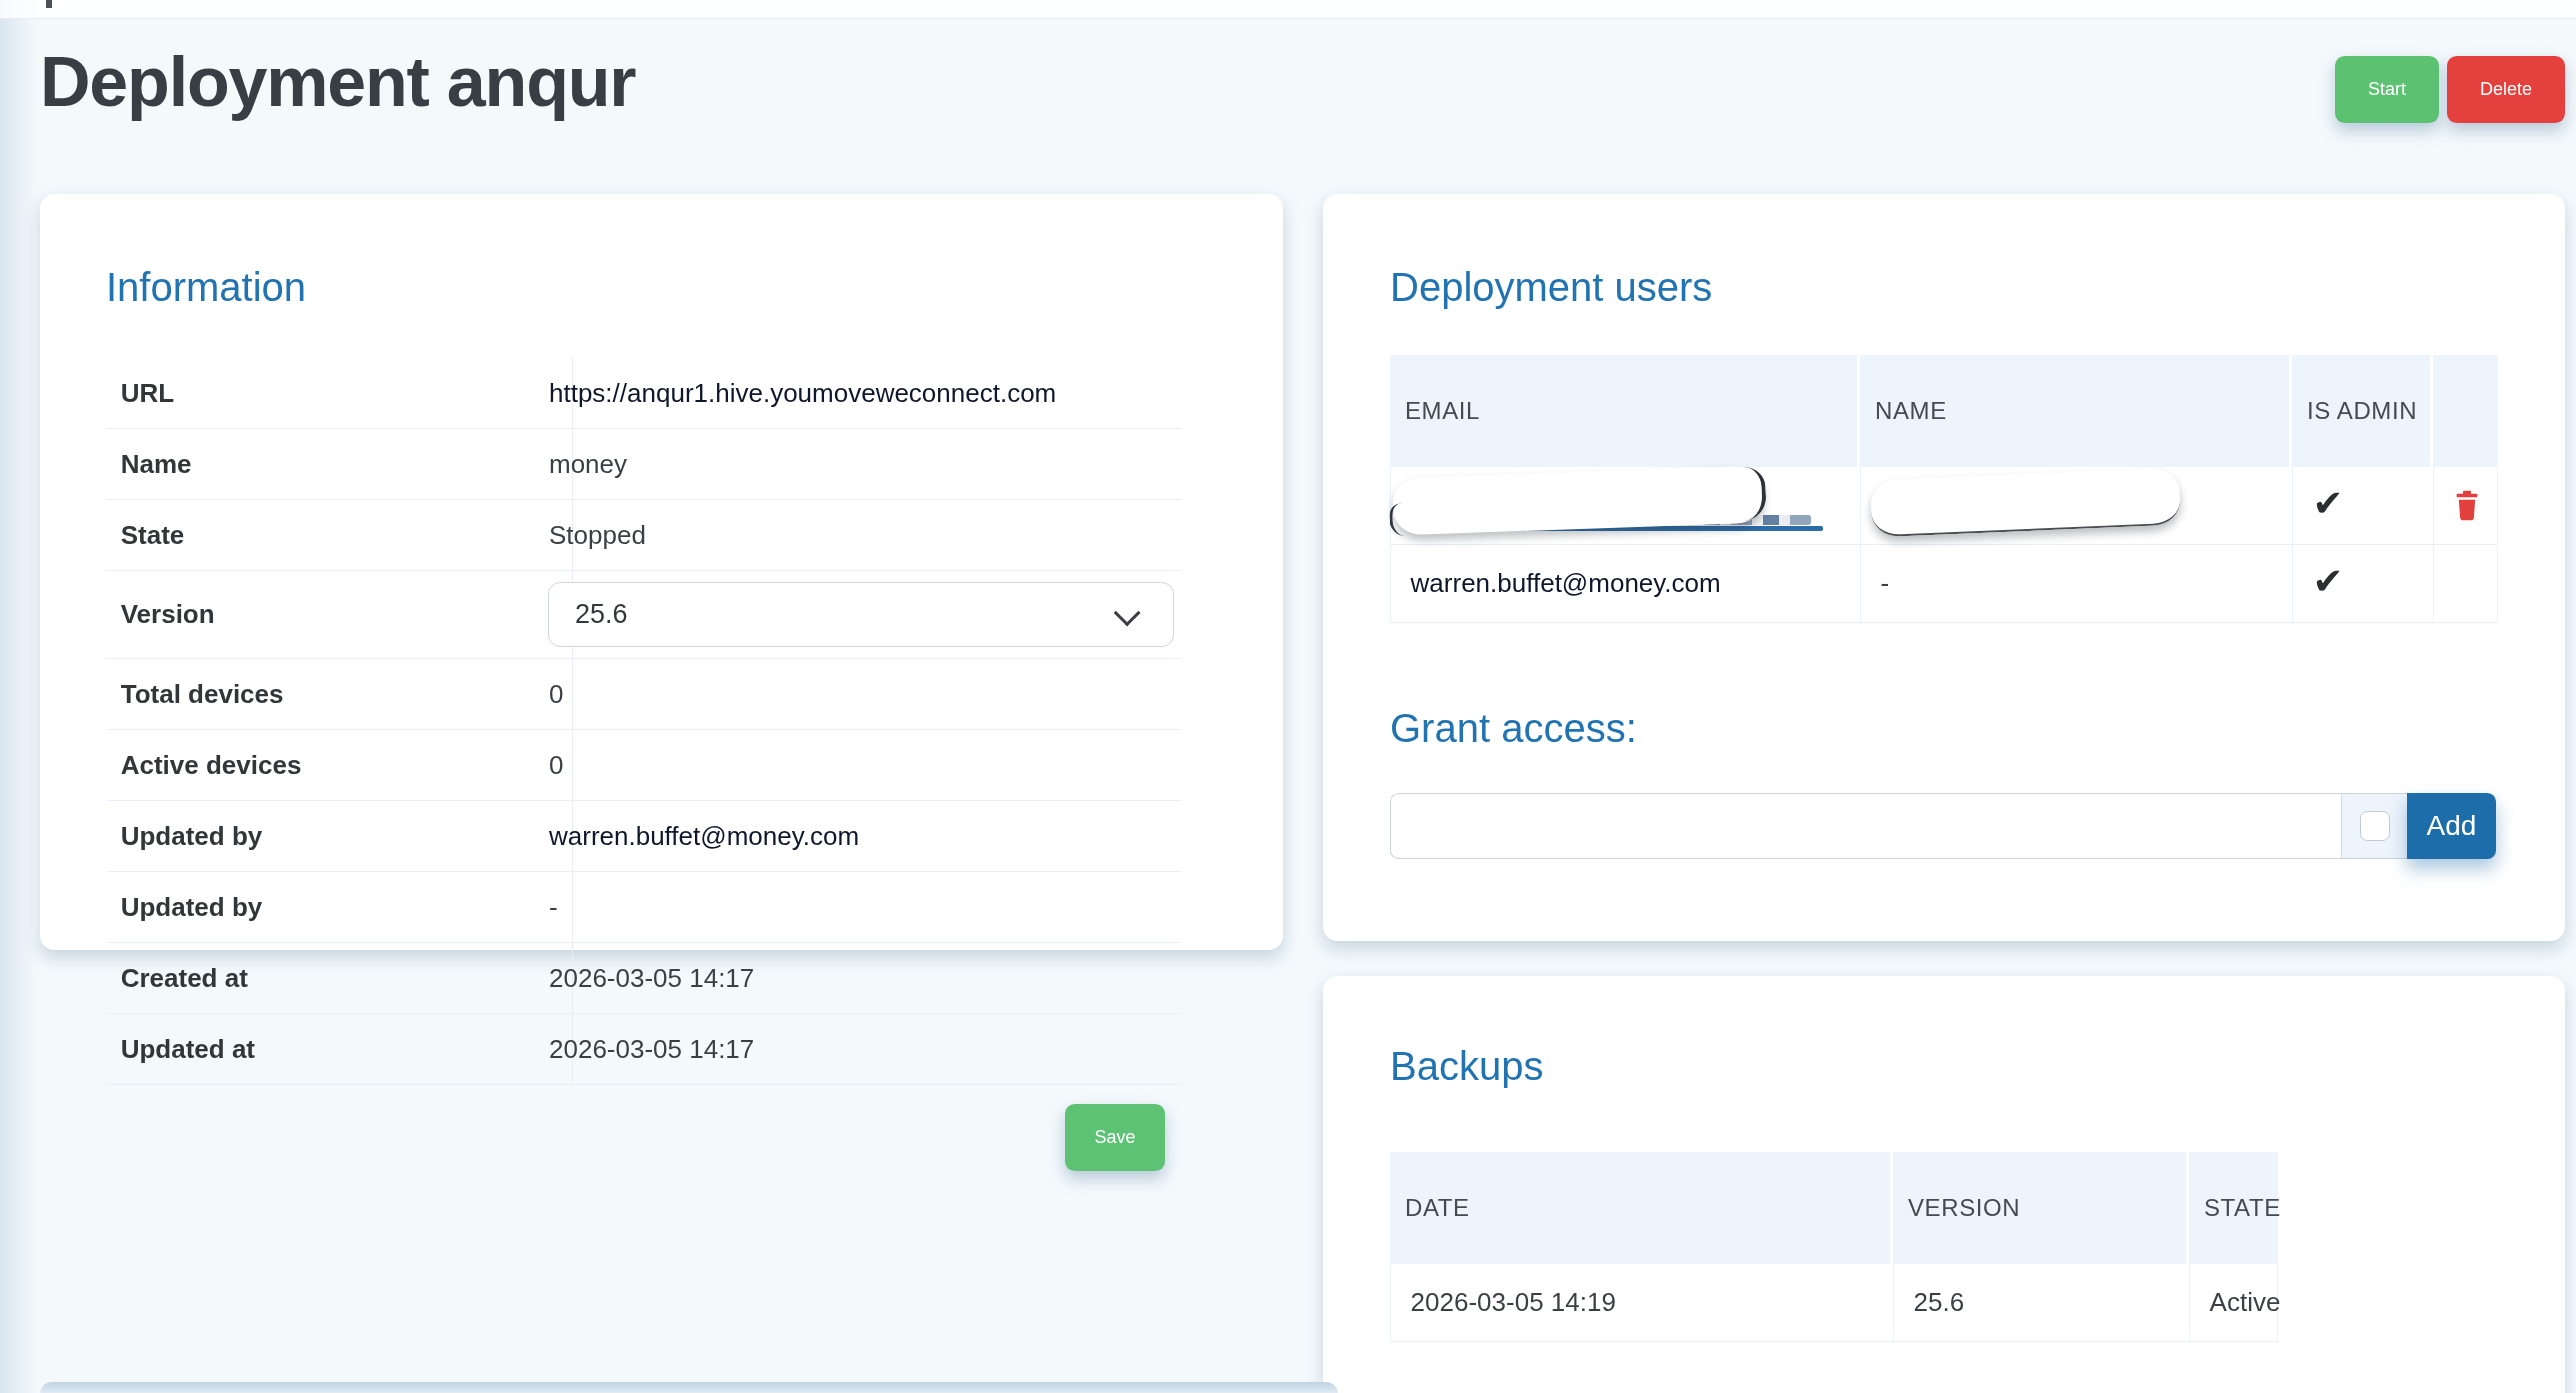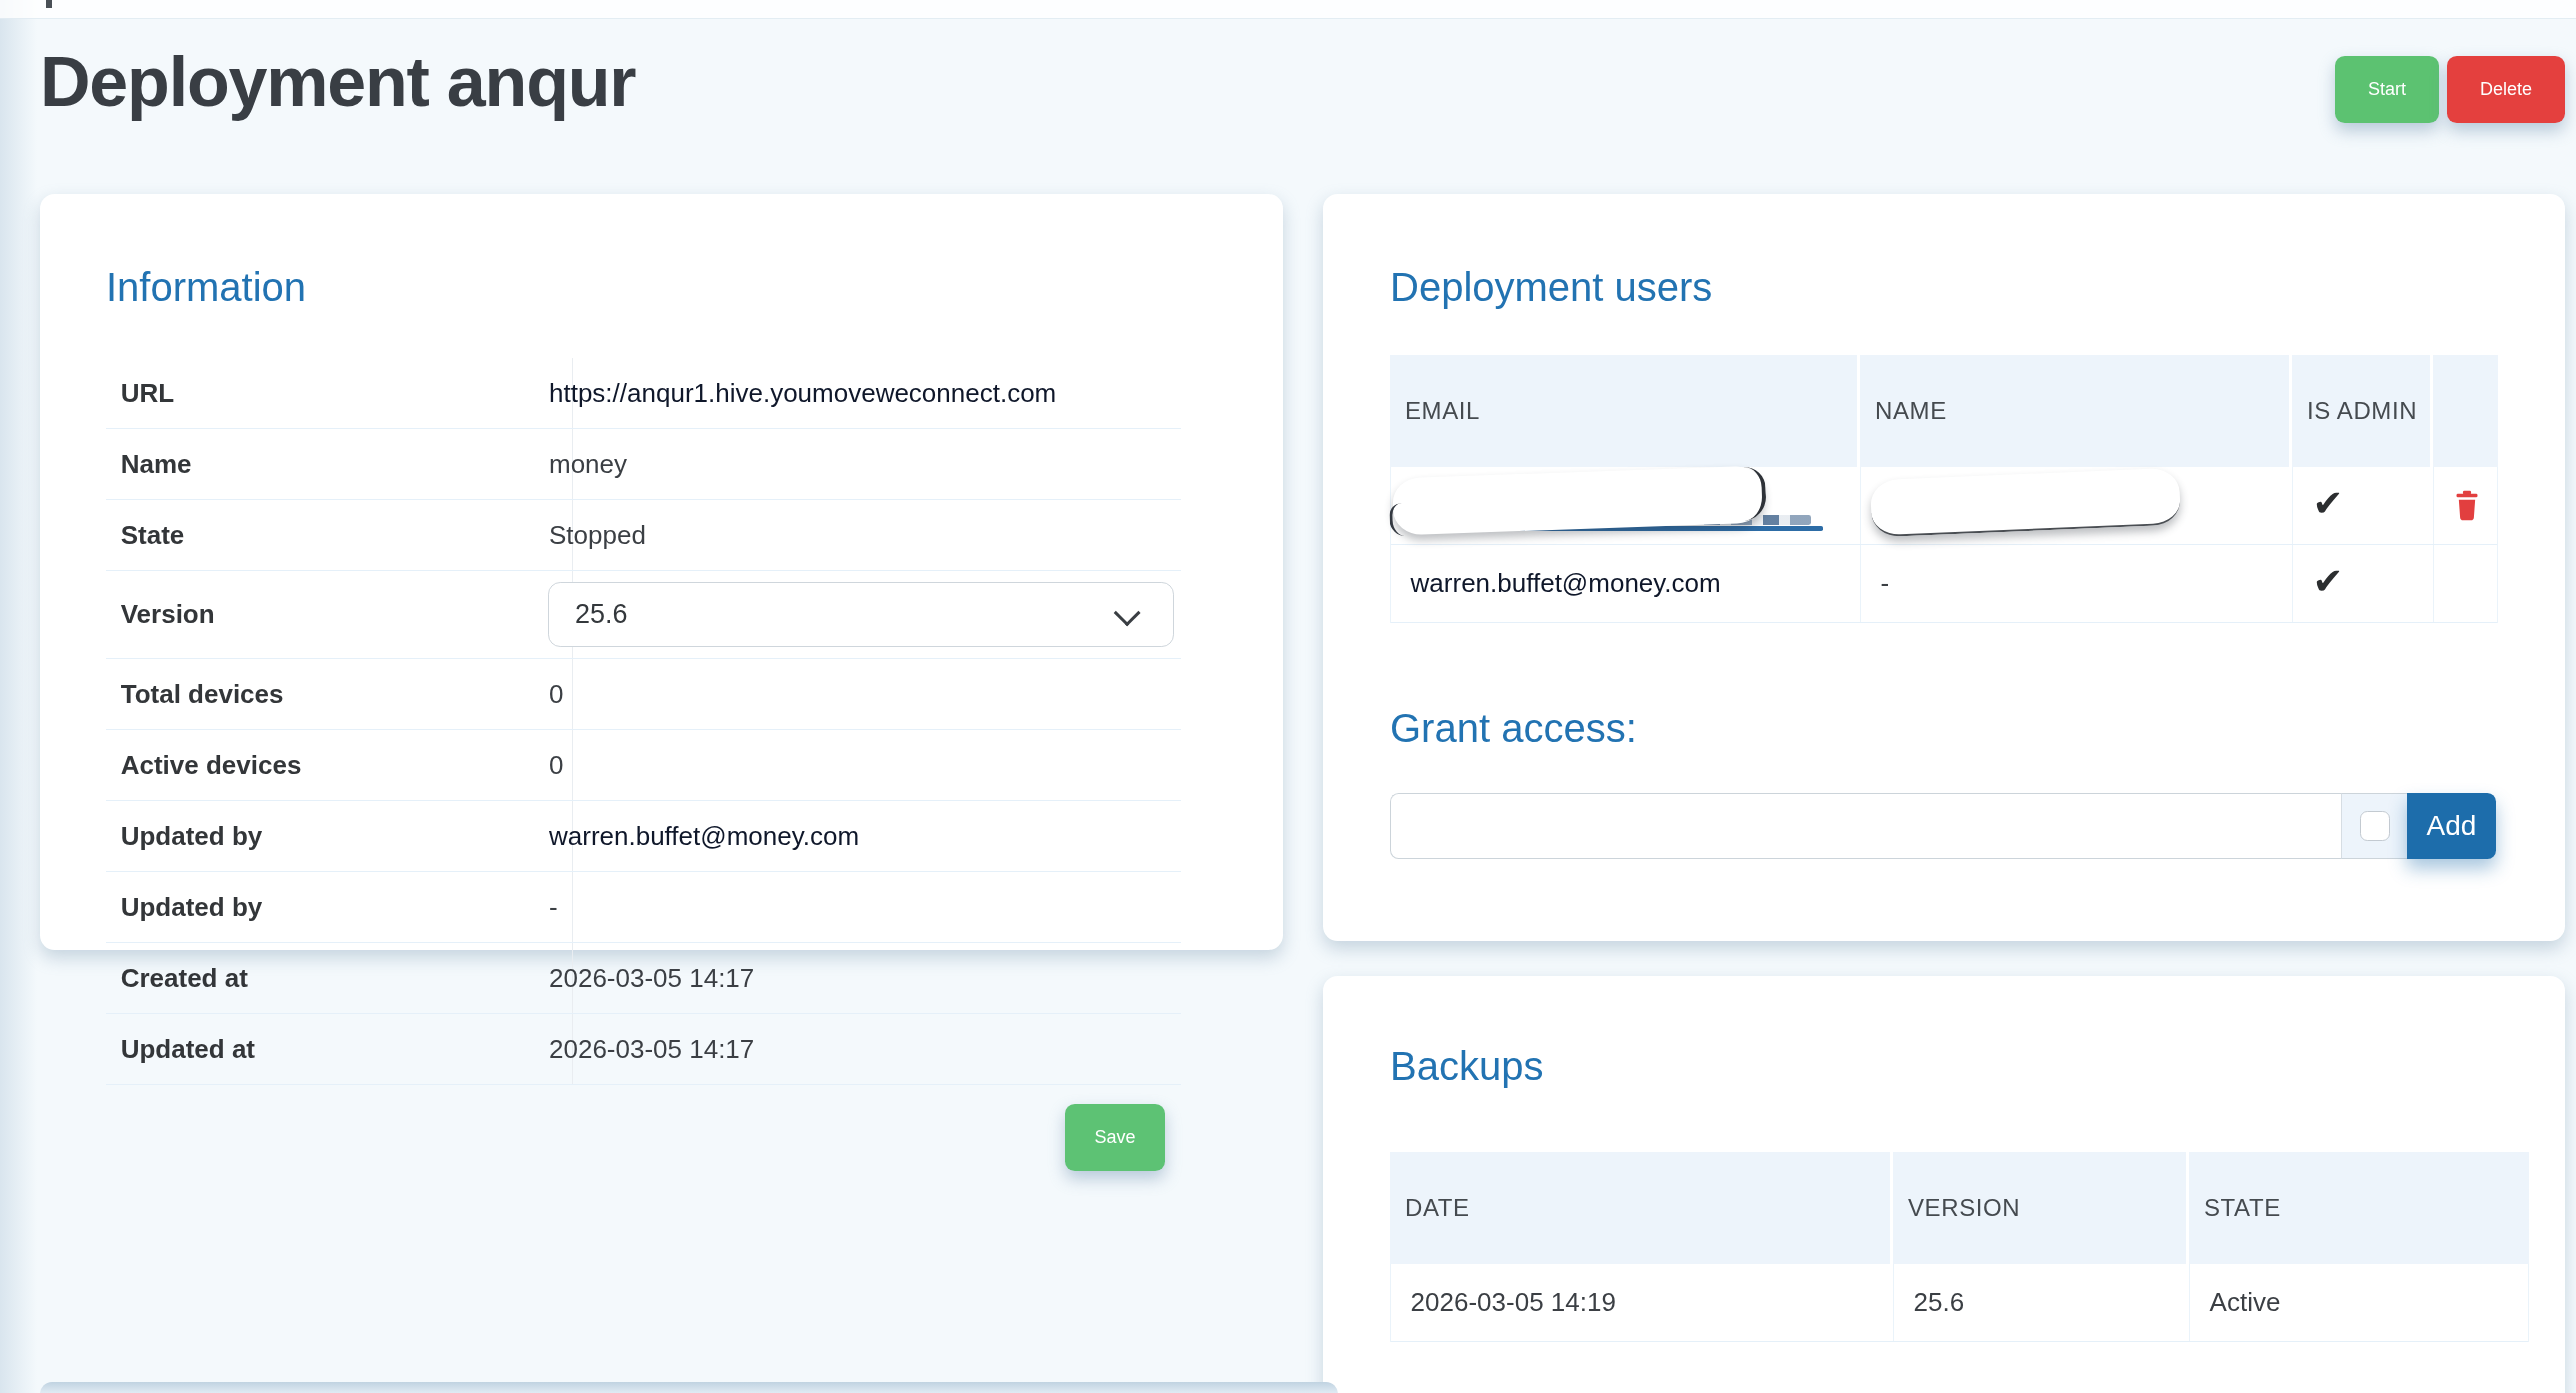--- a/index.html
+++ b/index.html
@@ -287,21 +287,21 @@
     <div class="grant-checkseg">
       <div class="grant-checkbox"></div>
     </div>
     <div class="btn btn-add">Add</div>
   </div>
 </div>
 
 <div class="card card-backups">
   <div class="card-heading" style="left:67px;top:68px;">Backups</div>
 
-  <div class="dtable" style="left:67px;top:176px;width:1139px;">
+  <div class="dtable" style="left:67px;top:176px;width:888px;">
     <div class="thead">
       <div class="th b-c0">DATE</div>
       <div class="th b-c1">VERSION</div>
       <div class="th b-c2">STATE</div>
     </div>
     <div class="tbody">
       <div class="tr">
         <div class="td b-c0">2026-03-05 14:19</div>
         <div class="td b-c1">25.6</div>
         <div class="td b-c2">Active</div>

